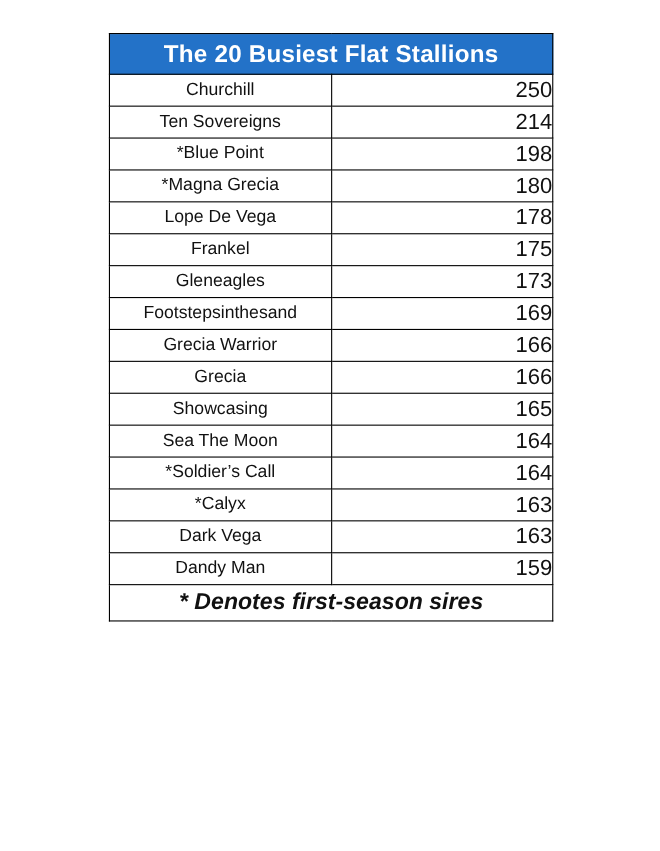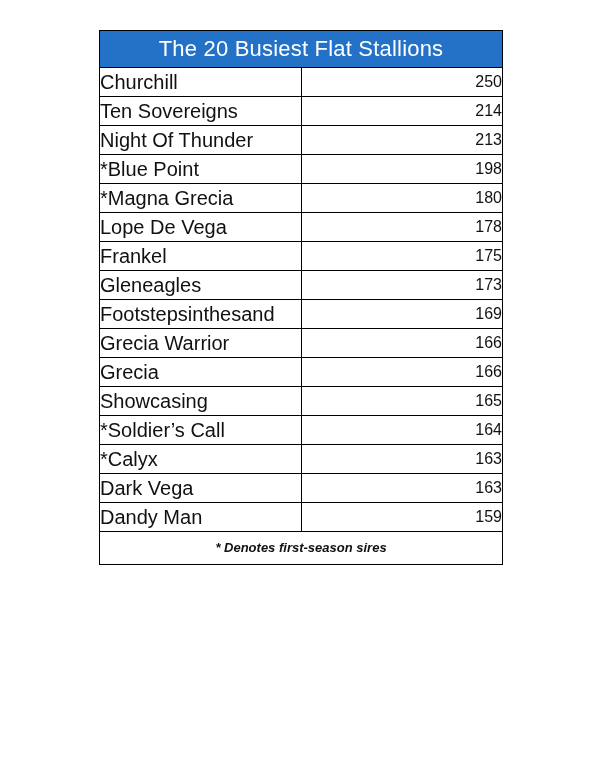--- a/index.html
+++ b/index.html
@@ -32,49 +32,49 @@
     table-layout: fixed;
   }
   table.stallions td, table.stallions th {
     border: 1px solid #000000;
     padding: 0;
   }
   .title-row th {
     background: #2372c8;
     color: #ffffff;
     font-size: 22px;
-    font-weight: normal;
+    font-weight: bold;
     text-align: center;
     height: 36px;
     line-height: 36px;
     letter-spacing: 0.2px;
     border: 1px solid #2372c8;
   }
   .name-cell {
     width: 300px;
-    font-size: 20px;
+    font-size: 16px;
     color: #111111;
-    text-align: left;
+    text-align: center;
     padding: 2px 0 3px 6px;
     height: 28px;
     line-height: 28px;
     white-space: nowrap;
     overflow: hidden;
   }
   .count-cell {
     width: 102px;
-    font-size: 16px;
+    font-size: 20px;
     color: #111111;
     text-align: right;
     padding: 2px 8px 3px 0;
     height: 28px;
     line-height: 28px;
   }
   .footnote-row td {
-    font-size: 13px;
+    font-size: 21px;
     font-style: italic;
     font-weight: bold;
     color: #111111;
     text-align: center;
     height: 32px;
     line-height: 32px;
     padding: 0 4px;
   }
 </style>
 </head>
@@ -89,24 +89,20 @@
         </tr>
       </thead>
       <tbody>
           <tr>
             <td class="name-cell">Churchill</td>
             <td class="count-cell">250</td>
           </tr>
           <tr>
             <td class="name-cell">Ten Sovereigns</td>
             <td class="count-cell">214</td>
-          </tr>
-          <tr>
-            <td class="name-cell">Night Of Thunder</td>
-            <td class="count-cell">213</td>
           </tr>
           <tr>
             <td class="name-cell">*Blue Point</td>
             <td class="count-cell">198</td>
           </tr>
           <tr>
             <td class="name-cell">*Magna Grecia</td>
             <td class="count-cell">180</td>
           </tr>
           <tr>
@@ -131,20 +127,24 @@
           </tr>
           <tr>
             <td class="name-cell">Grecia</td>
             <td class="count-cell">166</td>
           </tr>
           <tr>
             <td class="name-cell">Showcasing</td>
             <td class="count-cell">165</td>
           </tr>
           <tr>
+            <td class="name-cell">Sea The Moon</td>
+            <td class="count-cell">164</td>
+          </tr>
+          <tr>
             <td class="name-cell">*Soldier’s Call</td>
             <td class="count-cell">164</td>
           </tr>
           <tr>
             <td class="name-cell">*Calyx</td>
             <td class="count-cell">163</td>
           </tr>
           <tr>
             <td class="name-cell">Dark Vega</td>
             <td class="count-cell">163</td>

